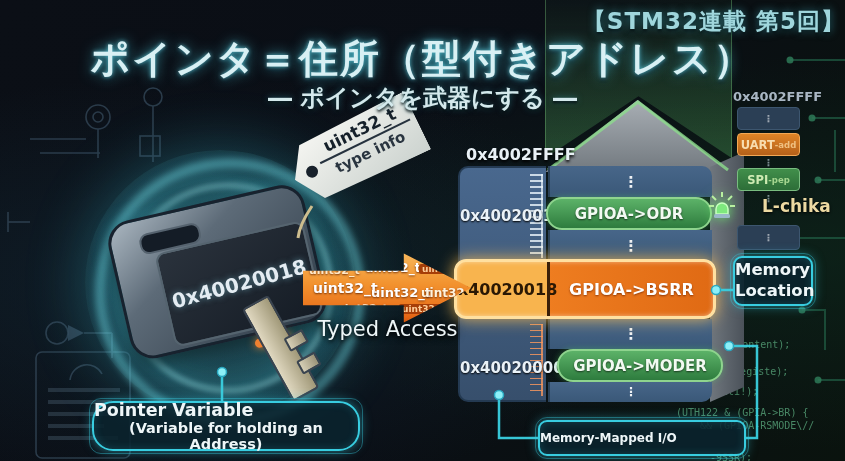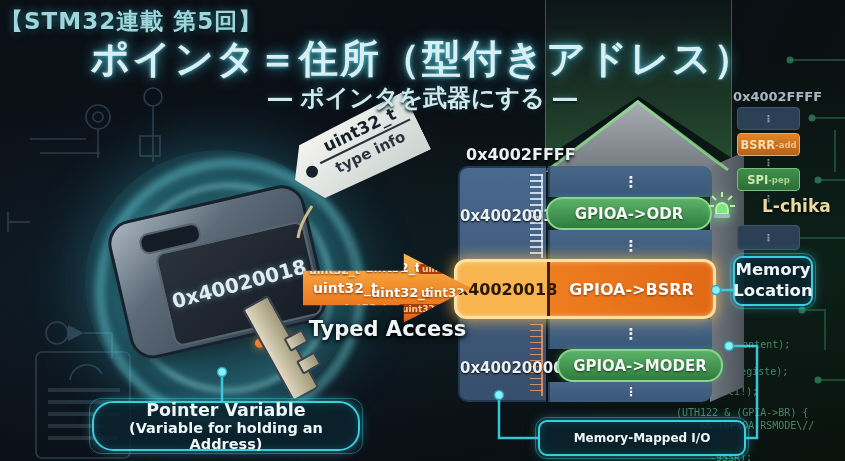--- a/index.html
+++ b/index.html
@@ -34,21 +34,21 @@
     background:linear-gradient(180deg,#a8aeb4,#72797f);
   }
   .tower-side{
     left:710px;top:152px;width:34px;height:250px;z-index:2;
     clip-path:polygon(0 6%,100% 0,100% 94%,0 100%);
     background:linear-gradient(90deg,#70777e,#4b525a);
   }
 
   
   .title-series{
-    left:0;top:6px;width:100%;text-align:left;z-index:9;
+    left:0;top:6px;width:100%;text-align:right;z-index:9;
     font-size:23px;font-weight:bold;letter-spacing:1px;color:#9fd6dc;
     text-shadow:0 0 8px rgba(70,190,210,.6),0 2px 3px #000;
   }
   .title-main{
     left:0;top:32px;width:100%;text-align:center;z-index:9;
     font-size:39px;font-weight:bold;letter-spacing:2px;color:#d8f0f4;
     text-shadow:0 0 14px rgba(72,200,220,.9),0 0 4px rgba(120,220,235,.8),0 3px 4px rgba(0,10,20,.95);
   }
   .title-sub{
     left:0;top:82px;width:100%;text-align:center;z-index:9;
@@ -115,21 +115,21 @@
     left:303px;top:252px;width:168px;height:72px;z-index:7;
     clip-path:polygon(0 26%,60% 26%,60% 2%,100% 50%,60% 98%,60% 74%,0 74%);
     background:linear-gradient(180deg,#f8b85c 0%,#f2922e 45%,#e45f12 100%);
     filter:drop-shadow(0 0 6px rgba(255,170,80,.8));
   }
   .chip{position:absolute;font-weight:bold;color:#fff;white-space:nowrap;
     text-shadow:0 1px 2px rgba(90,30,0,.8);}
   .chip.dark{background:#a63e08;color:#ffcf9a;padding:0 3px;border-radius:2px;text-shadow:none;}
   .typed-access{
     left:300px;top:317px;width:175px;text-align:center;z-index:7;
-    font-size:21px;font-weight:bold;color:#eef6f8;text-shadow:0 2px 4px #000,0 0 8px rgba(0,0,0,.7);
+    font-size:21px;font-weight:normal;color:#eef6f8;text-shadow:0 2px 4px #000,0 0 8px rgba(0,0,0,.7);
   }
 
   
   .mm-top-addr{left:466px;top:145px;z-index:5;font-size:16px;font-weight:bold;color:#e9f1f6;
     text-shadow:0 2px 3px #000;}
   .mm{left:458px;top:166px;width:254px;height:236px;z-index:5;}
   .addr-col{position:absolute;left:0;top:0;width:88px;height:236px;
     background:linear-gradient(180deg,#49688e,#374f6c);
     border:2px solid #243a52;border-right:none;border-radius:10px 0 0 10px;box-sizing:border-box;}
   .ruler{position:absolute;width:11px;right:3px;border-right:2px solid rgba(235,245,252,.75);
@@ -183,21 +183,21 @@
     color:rgba(200,220,230,.6);font-weight:bold;line-height:9px;}
   .led-wrap{left:708px;top:192px;z-index:5;filter:drop-shadow(0 0 6px rgba(110,240,110,.9));}
   .lchika{left:742px;top:196px;z-index:5;font-size:17px;font-weight:bold;color:#ecd9a2;
     text-shadow:0 1px 3px #000;margin-left:20px;}
 
   
   .callout{
     z-index:8;background:rgba(10,35,46,.88);border:2px solid #38cde0;border-radius:9px;
     box-shadow:0 0 12px rgba(56,205,224,.55), inset 0 0 8px rgba(56,205,224,.2);
     color:#eef6f8;text-align:center;box-sizing:border-box;
-    display:flex;flex-direction:column;align-items:center;justify-content:center;
+    display:flex;flex-direction:column;align-items:flex-start;justify-content:center;
   }
   .callout::before{content:"";position:absolute;inset:-5px;border:1.5px solid rgba(56,205,224,.4);
     border-radius:12px;pointer-events:none;}
   .co-memloc{left:733px;top:256px;width:80px;height:50px;font-size:16.5px;font-weight:bold;line-height:1.25;}
   .co-ptr{left:92px;top:401px;width:268px;height:50px;border-radius:21px;}
   .co-ptr .l1{font-size:17.5px;font-weight:bold;}
   .co-ptr .l2{font-size:14.5px;font-weight:bold;}
   .co-mmio{left:538px;top:420px;width:208px;height:36px;font-size:12px;font-weight:bold;}
 
   .connector-svg{left:0;top:0;z-index:6;pointer-events:none;}
@@ -327,21 +327,21 @@
     <div class="row-bsrr">
       <div class="bsrr-addr">0x40020018</div>
       <div class="bsrr-div"></div>
       <div class="bsrr-name">GPIOA-&gt;BSRR</div>
     </div>
   </div>
 
   <div class="abs pm-top-addr">0x4002FFFF</div>
   <div class="abs pm-block pm-dark" style="top:107px;">⋮</div>
   <div class="abs pm-block pm-uart">
-    <span class="n">BSRR</span>
+    <span class="n">UART</span>
       <span class="s">-add</span>
   </div>
   <div class="abs pm-dots" style="top:158px;">⋮</div>
   <div class="abs pm-block pm-spi">
     <span class="n">SPI</span>
       <span class="s">-pep</span>
   </div>
   <div class="abs pm-dots" style="top:194px;">⋮</div>
   <div class="abs pm-block pm-dark" style="top:225px;height:25px;">⋮</div>
 

